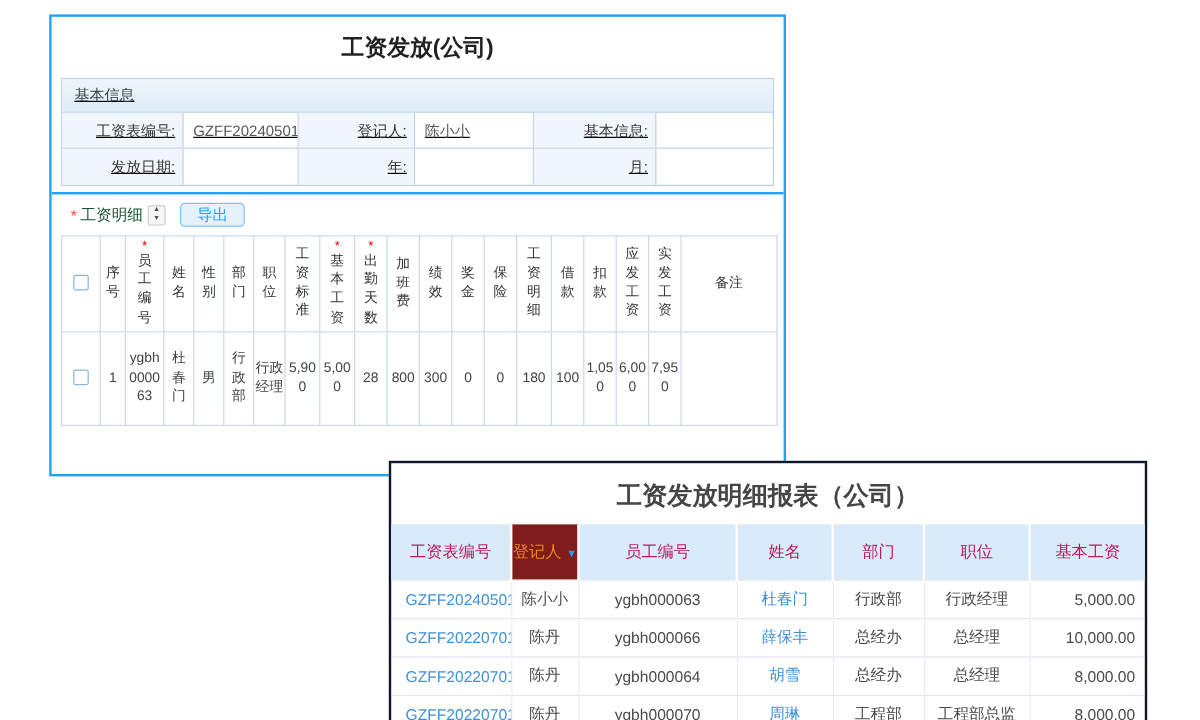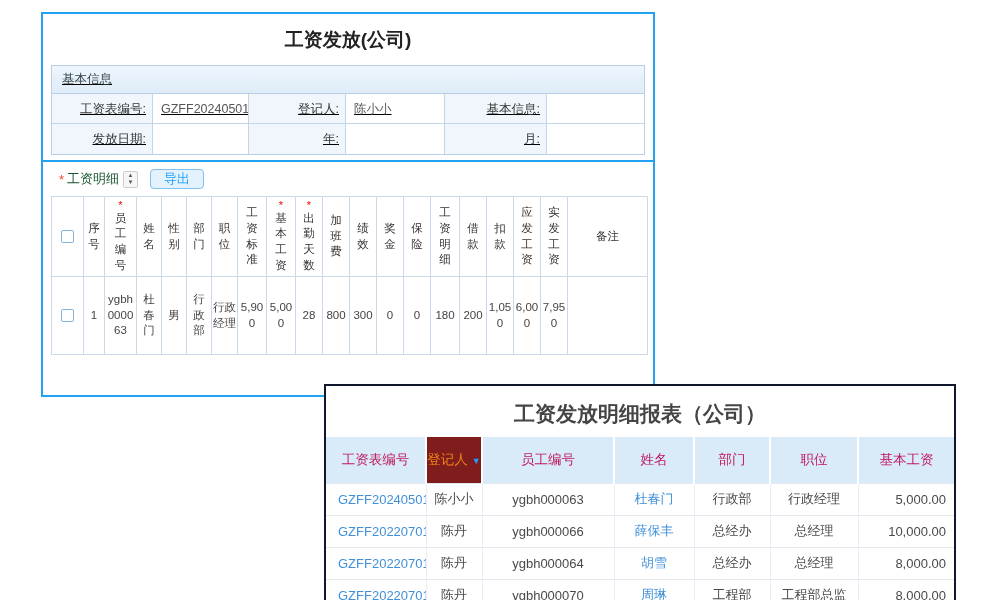--- a/index.html
+++ b/index.html
@@ -158,21 +158,21 @@
         <td>行政部</td>
         <td>行政经理</td>
         <td>5,900</td>
         <td>5,000</td>
         <td>28</td>
         <td>800</td>
         <td>300</td>
         <td>0</td>
         <td>0</td>
         <td>180</td>
-        <td>200</td>
+        <td>100</td>
         <td>1,050</td>
         <td>6,000</td>
         <td>7,950</td>
         <td></td>
       </tr>
     </tbody>
   </table>
 </div>
 
 <div id="w2">

